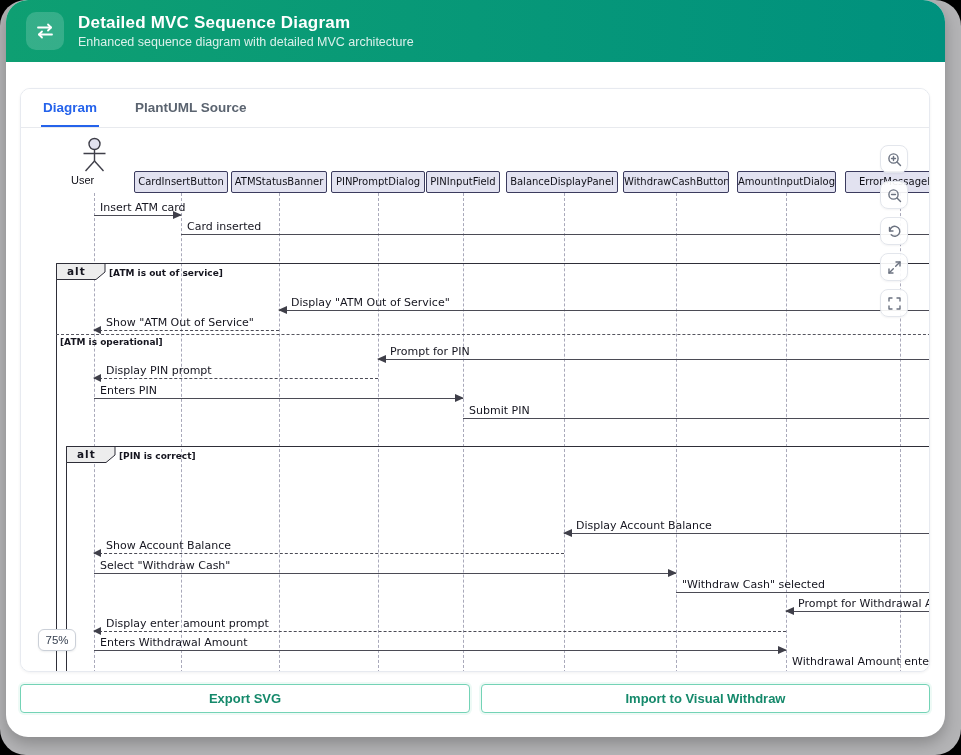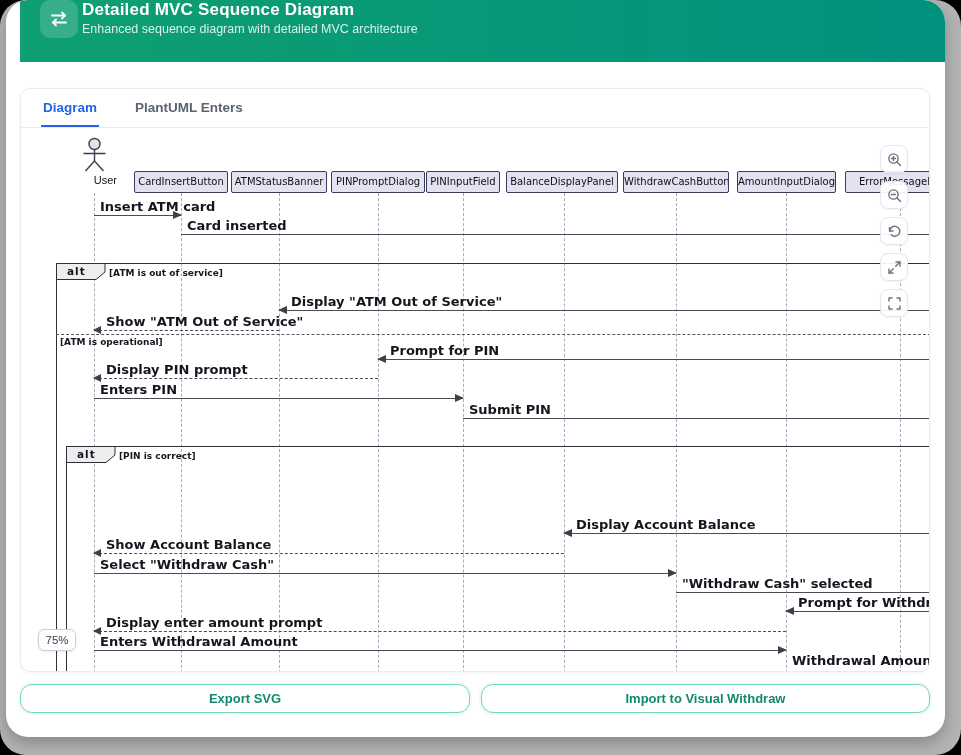--- a/index.html
+++ b/index.html
@@ -4,21 +4,21 @@
 <style>
   * { margin:0; padding:0; box-sizing:border-box; }
   html,body { width:961px; height:755px; background:#000; font-family:"Liberation Sans", sans-serif; }
   .frame { position:relative; width:961px; height:755px; background:#b4b4b6; border-radius:26px; overflow:hidden; }
   .window { position:absolute; left:6px; top:0; width:939px; height:737px; background:#ffffff; border-radius:22px; overflow:hidden; box-shadow:0 6px 16px rgba(0,0,0,.25); }
 
   
   .app-header { position:absolute; left:0; top:0; width:100%; height:62px;
     background:linear-gradient(90deg,#0f9f72,#0e9f72 0%,#00917e 100%);
     background:linear-gradient(90deg,#0e9f72,#00917e);
-    display:flex; gap:4px; padding:0 20px;margin-left:14px; }
+    display:flex; align-items:center; gap:14px; padding:0 20px; }
   .hicon { width:38px; height:38px; border-radius:10px; background:rgba(255,255,255,.17);
     display:flex; align-items:center; justify-content:center; flex:0 0 auto; }
   .htitle { color:#fff; font-size:17px; font-weight:bold; letter-spacing:.2px; }
   .hsub { color:rgba(255,255,255,.85); font-size:12.5px; margin-top:2px; }
 
   
   .card { position:absolute; left:14px; top:88px; width:910px; height:584px; background:#fff;
     border:1px solid #e7eaf0; border-radius:10px; box-shadow:0 1px 3px rgba(15,23,42,.06); overflow:hidden; }
   .tabbar { position:absolute; left:0; top:0; width:100%; height:39px; border-bottom:1px solid #e8eaee;
     display:flex; align-items:stretch; padding-left:20px; gap:34px; background:#fff;text-align:right; }
@@ -26,27 +26,27 @@
     border-bottom:2px solid transparent; padding:0 2px; font-weight:bold; }
   .tab.active { color:#2563eb; border-bottom-color:#2563eb; }
 
   
   .viewport { position:absolute; left:0; top:40px; width:908px; height:543px; background:#fff; overflow:hidden; }
 
   .life { position:absolute; top:64px; height:480px; width:0; border-left:1px dashed #a9a9ba; }
   .pbox { position:absolute; top:42px; height:22px; background:#e2e2f0; border:1px solid #3b3b5e;
     border-radius:2px; font-size:10px; color:#101018; text-align:center; line-height:20px;
     white-space:nowrap; overflow:hidden; font-family:"DejaVu Sans", sans-serif; }
-  .actor-label { position:absolute; font-size:11px; color:#101018; text-align:right; }
+  .actor-label { position:absolute; font-size:11px; color:#101018; text-align:left; }
 
   .msg { position:absolute; border-top:1px solid #4b4b55; }
   .msg.dash { border-top-style:dashed; }
   .msg.noline { border-top:none; }
-  .mlabel { position:absolute; left:6px; bottom:2px; font-size:13px; color:#15151f; white-space:nowrap;
-    font-family:"DejaVu Sans", sans-serif;font-weight:bold; }
+  .mlabel { position:absolute; left:6px; bottom:2px; font-size:11px; color:#15151f; white-space:nowrap;
+    font-family:"DejaVu Sans", sans-serif; }
   .mlabel.athead { left:12px; }
   .arr { position:absolute; width:0; height:0; top:-5px; }
   .arr.r { right:-1px; border-left:9px solid #3f3f49; border-top:4.5px solid transparent; border-bottom:4.5px solid transparent; }
   .arr.l { left:-1px; border-right:9px solid #3f3f49; border-top:4.5px solid transparent; border-bottom:4.5px solid transparent; }
   .msg.dash .arr.l { border-right-width:8px; border-top-width:4px; border-bottom-width:4px; }
 
   .altframe { position:absolute; border:1.5px solid #2e2e38; background:transparent; }
   .alt-tab { position:absolute; left:-1px; top:-1px; width:50px; height:17px; }
   .alt-kw { position:absolute; left:10px; top:1px; font-size:10.5px; font-weight:bold; color:#15151f;
     letter-spacing:1px; font-family:"DejaVu Sans", sans-serif;text-align:center; }
@@ -58,21 +58,21 @@
   .zoomctrl { position:absolute; left:859px; top:16px; display:flex; flex-direction:column; gap:8px; }
   .zbtn { width:28px; height:28px; background:rgba(255,255,255,.92); border:1px solid #e3e6ec; border-radius:8px;
     display:flex; align-items:center; justify-content:center; cursor:pointer; box-shadow:0 1px 2px rgba(15,23,42,.05); }
 
   .zoombadge { position:absolute; left:17px; top:500px; width:38px; height:22px; background:#fff;
     border:1px solid #cbd0d8; border-radius:6px; font-size:11.5px; color:#374151; text-align:center;
     line-height:20px; box-shadow:0 1px 2px rgba(15,23,42,.08); }
 
   
   .footer-btn { position:absolute; top:684px; height:29px; background:#fff; border:1px solid #74d3b6;
-    border-radius:12px; color:#15896b; font-size:13px; font-weight:bold; display:flex; align-items:center;
+    border-radius:4px; color:#15896b; font-size:13px; font-weight:bold; display:flex; align-items:center;
     justify-content:center; cursor:pointer; box-shadow:0 0 0 2px rgba(116,211,182,.12); }
   svg { display:block; }
 </style>
 </head>
 <body>
 
 <div class="frame">
   <div class="window">
 
     <div class="app-header">
@@ -86,21 +86,21 @@
       </div>
       <div>
         <div class="htitle">Detailed MVC Sequence Diagram</div>
         <div class="hsub">Enhanced sequence diagram with detailed MVC architecture</div>
       </div>
     </div>
 
     <div class="card">
       <div class="tabbar">
         <div class="tab active">Diagram</div>
-        <div class="tab">PlantUML Enters</div>
+        <div class="tab">PlantUML Source</div>
       </div>
 
       <div class="viewport">
 
         <div class="life" style="left:73px"></div>
         <div class="life" style="left:160px"></div>
         <div class="life" style="left:258px"></div>
         <div class="life" style="left:357px"></div>
         <div class="life" style="left:442px"></div>
         <div class="life" style="left:543px"></div>

